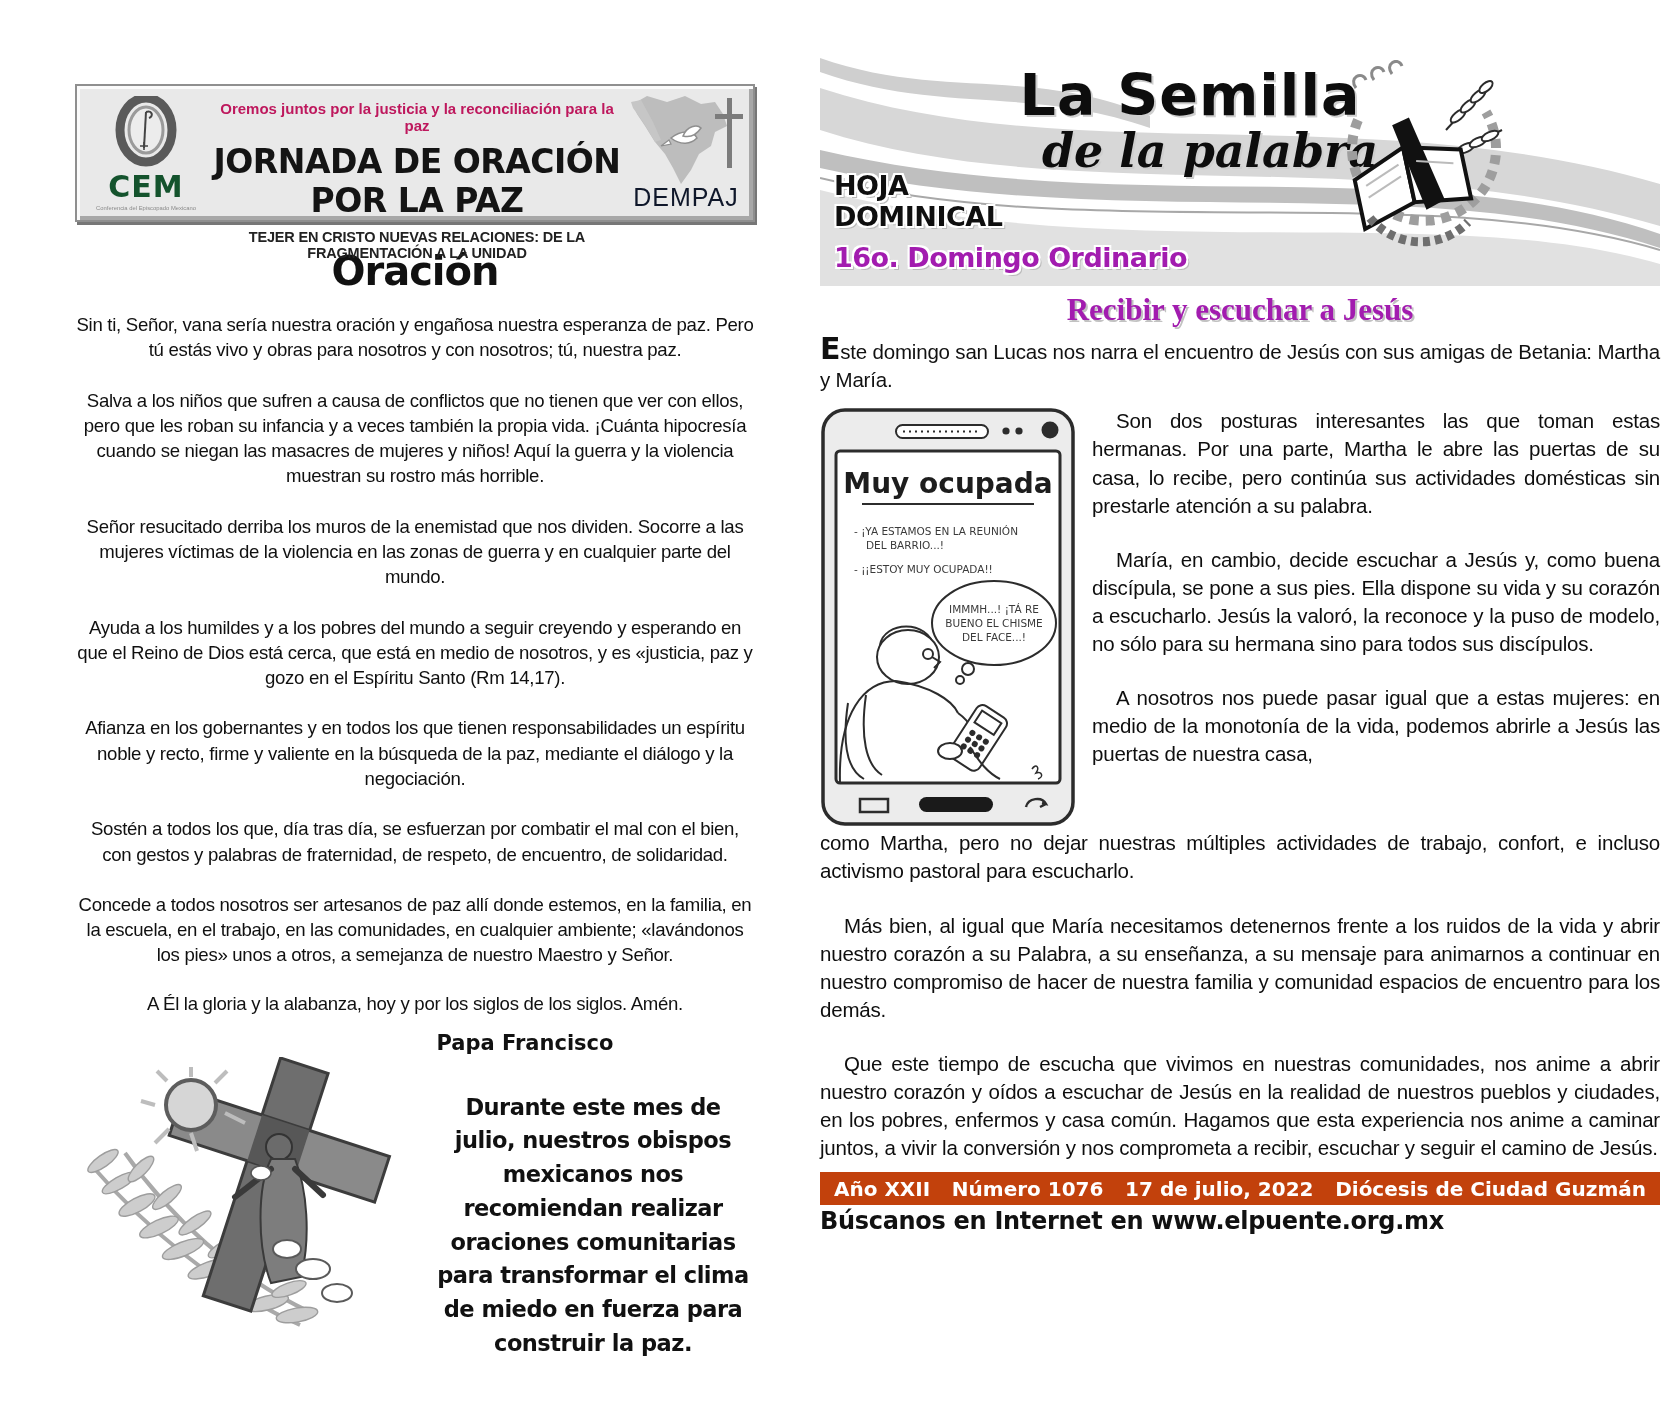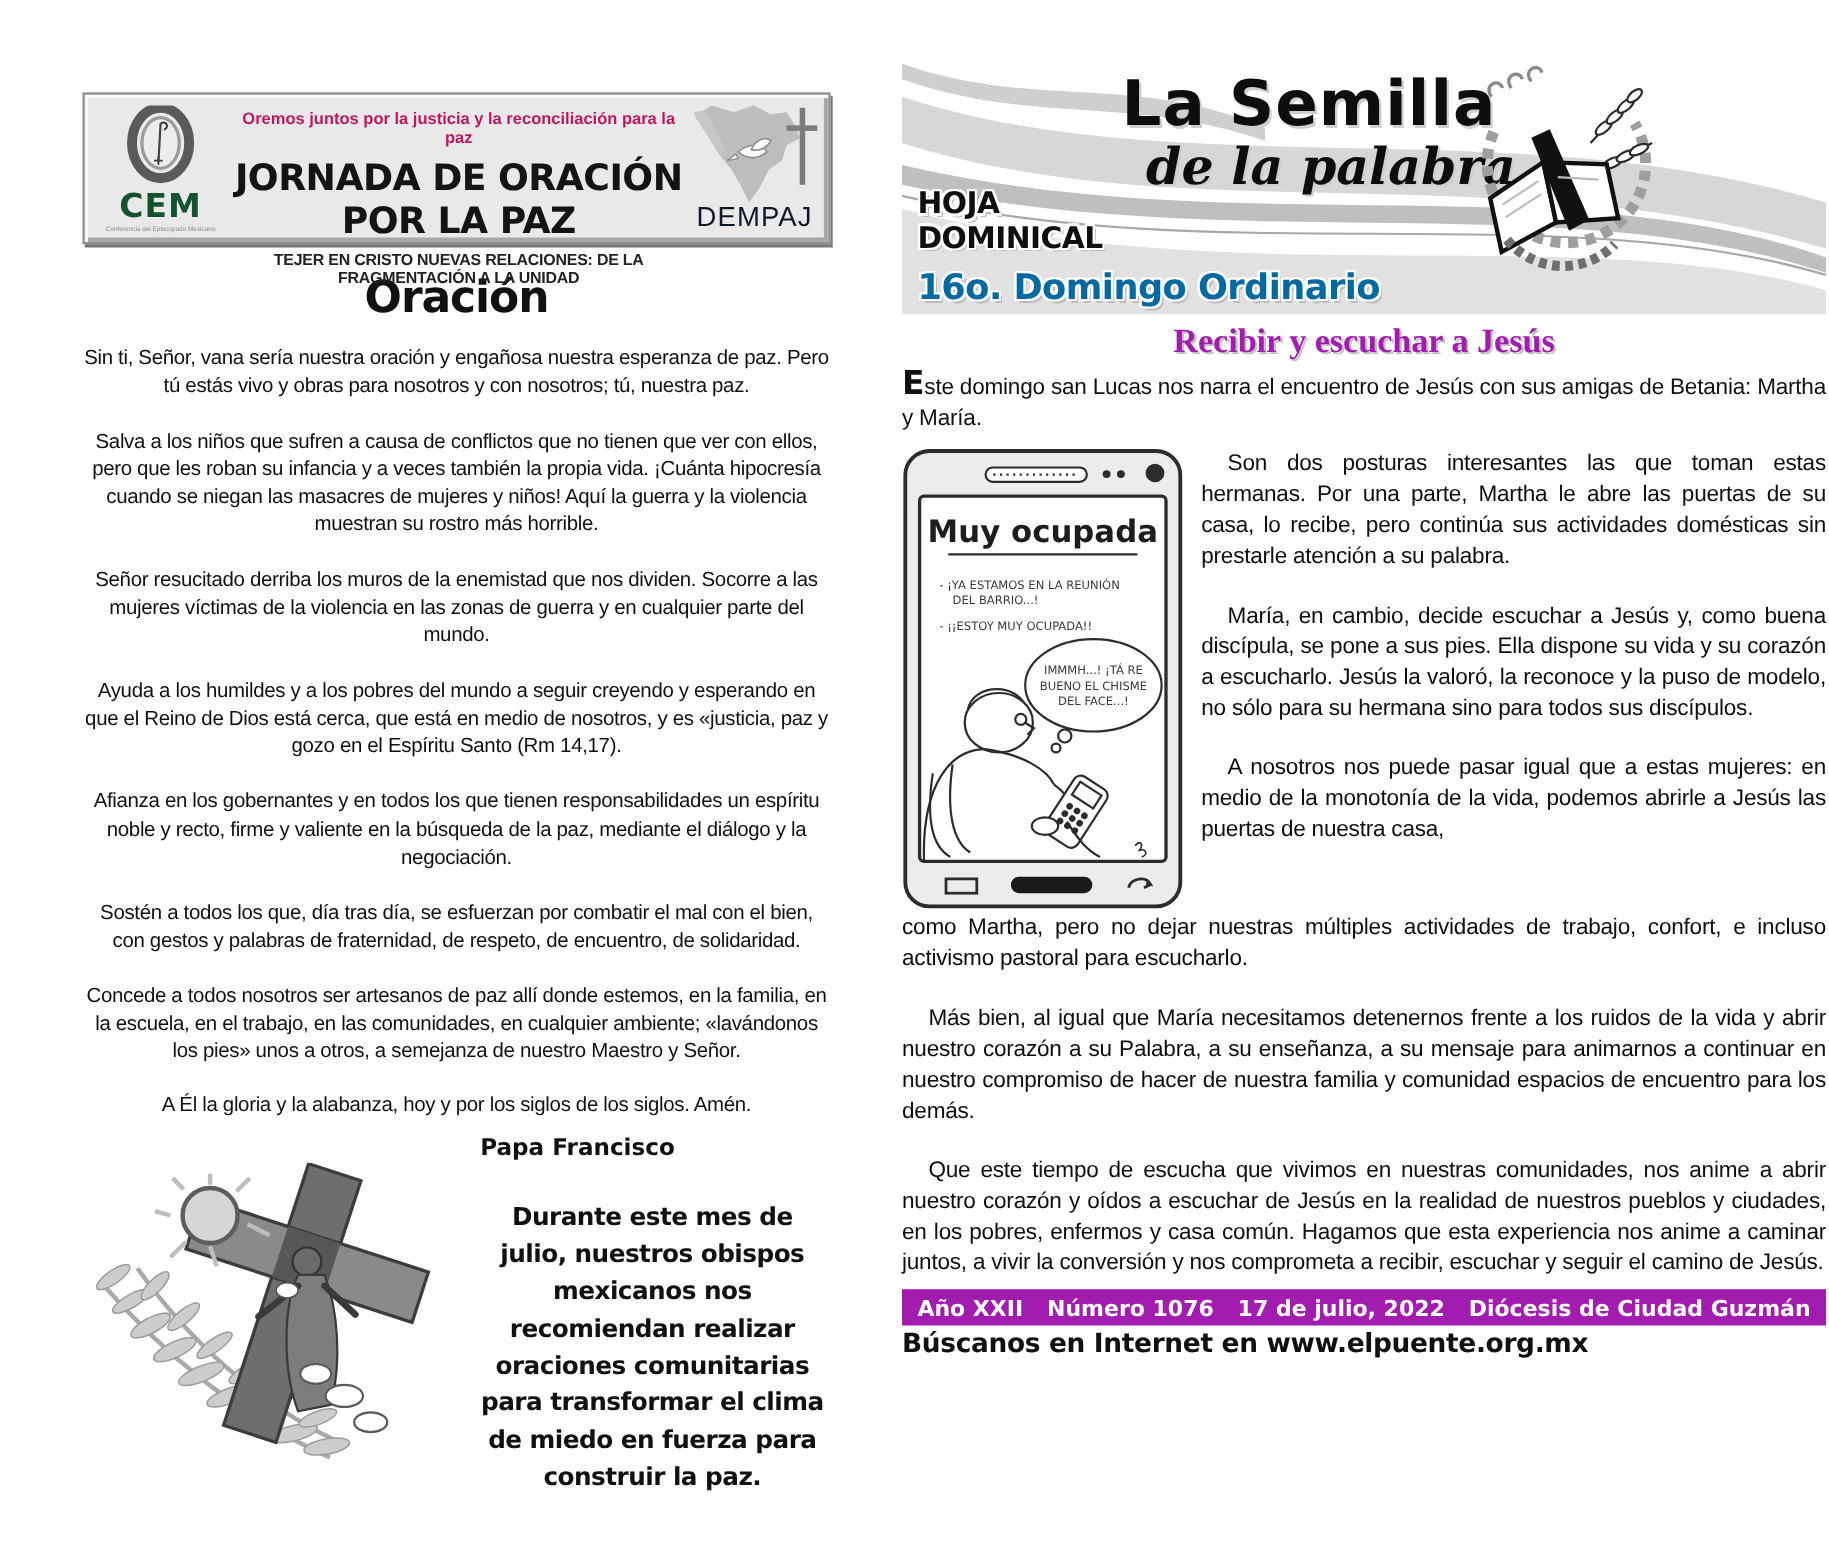--- a/index.html
+++ b/index.html
@@ -44,38 +44,38 @@
   .mast-title1 { position:absolute; left:130px; top:4px; width:480px; text-align:center;
                  font-family:"DejaVu Sans",sans-serif; font-weight:800; font-size:57px; letter-spacing:1px;
                  color:#0d0d0d; text-shadow:2px 2px 0 #cfcfcf; }
   .mast-title2 { position:absolute; left:150px; top:66px; width:480px; text-align:center;
                  font-family:"DejaVu Serif",serif; font-style:italic; font-weight:bold; font-size:46px;
                  color:#0d0d0d; text-shadow:2px 2px 0 #cfcfcf; }
   .kicker { position:absolute; left:14px; top:112px; font-family:"DejaVu Sans",sans-serif; font-weight:800;
             font-size:27px; line-height:1.15; color:#0f0f0f; letter-spacing:-0.5px;
             text-shadow:-2px -2px 0 #fff,2px -2px 0 #fff,-2px 2px 0 #fff,2px 2px 0 #fff,3px 3px 0 #bbb; }
   .edition { position:absolute; left:14px; top:184px; font-family:"DejaVu Sans",sans-serif; font-weight:800;
-             font-size:32px; color:#0369a1; letter-spacing:-0.5px;
+             font-size:27px; color:#a21caf; letter-spacing:-0.5px;
              text-shadow:-2px -2px 0 #fff,2px -2px 0 #fff,-2px 2px 0 #fff,2px 2px 0 #fff,3px 3px 0 #bbb; }
   .book-logo { position:absolute; left:498px; top:2px; }
 
   .headline { text-align:center; font-family:"Liberation Serif",serif; font-weight:bold; font-size:31px;
               margin:6px 0 10px; color:#a21caf; text-shadow:2px 2px 0 #c2c2c2; }
   .intro { font-size:20.5px; line-height:1.35; text-align:justify; letter-spacing:-0.2px; margin-bottom:14px; }
   .intro .lead { font-weight:800; font-size:30px; font-family:"DejaVu Sans",sans-serif; line-height:0; }
 
   .cols { display:flex; gap:16px; }
   .cartoon { flex:none; }
   .col-text { flex:1; }
   .rp-par { font-size:20.5px; line-height:1.37; text-align:justify; letter-spacing:-0.2px;
             text-indent:24px; margin-bottom:26px; color:#0e0e0e; }
   .rp-par.flush { text-indent:0; }
   .full-pars { margin-top:2px; }
 
-  .footer-bar { margin-top:10px; background:#a21caf; color:#fff; height:33px;
+  .footer-bar { margin-top:10px; background:#c2410c; color:#fff; height:33px;
                 display:flex; align-items:center; justify-content:space-between; padding:0 14px;
                 font-family:"DejaVu Sans",sans-serif; font-weight:bold; font-size:20px; }
   .web-line { font-family:"DejaVu Sans",sans-serif; font-weight:800; font-size:24px;
               margin-top:2px; letter-spacing:-0.3px; }
 </style>
 </head>
 <body>
 
 <div class="sheet">
 

